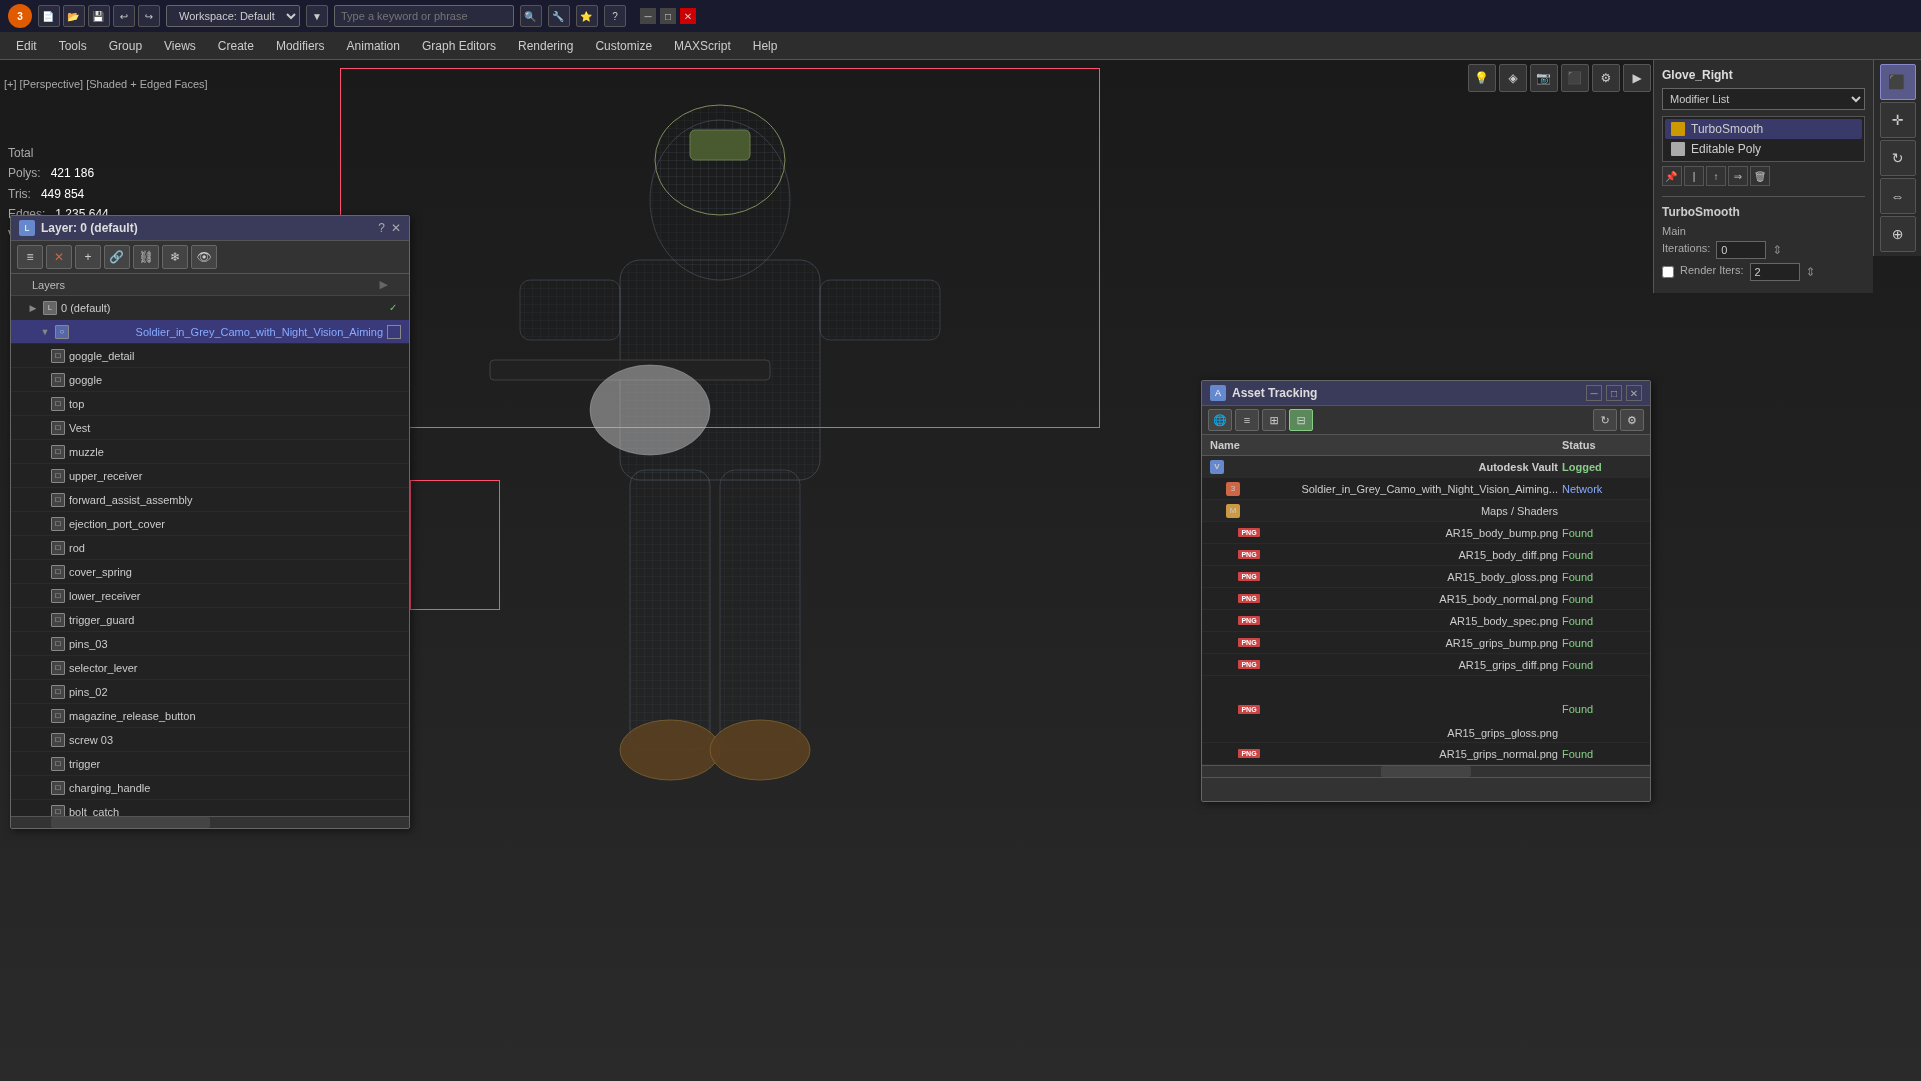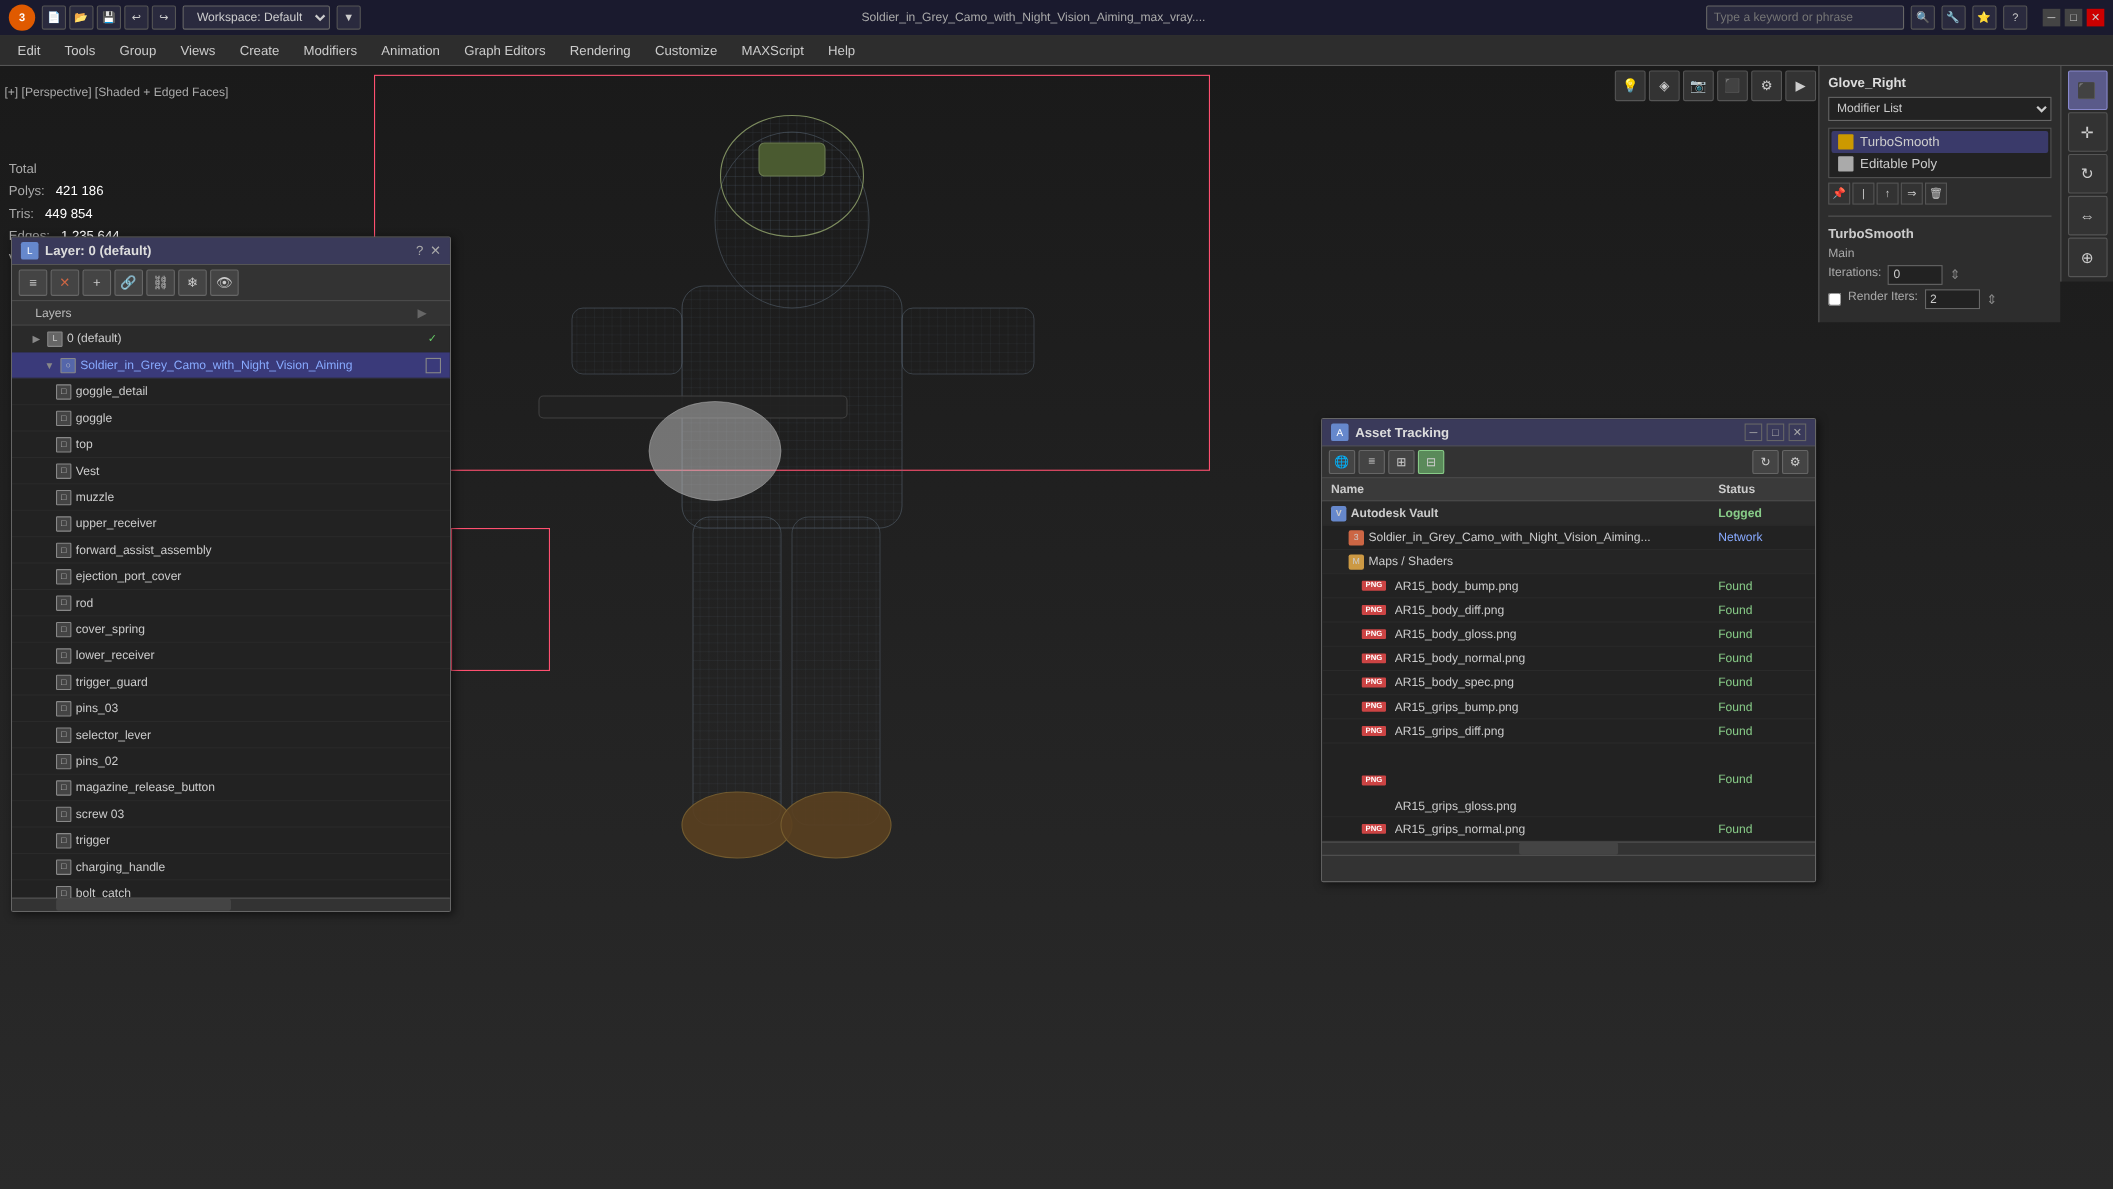--- a/index.html
+++ b/index.html
@@ -387,21 +387,21 @@
     .asset-icon {
       width: 14px; height: 14px;
       border-radius: 2px;
       flex-shrink: 0;
       display: flex; align-items: center; justify-content: center;
       font-size: 8px;
     }
     .asset-icon.vault { background: #6688cc; }
     .asset-icon.file { background: #cc6644; }
     .asset-icon.folder { background: #cc9944; }
-    .asset-name { font-size: 11px; flex: 1; white-space: nowrap; overflow: hidden; text-overflow: ellipsis; }
+    .asset-name { font-size: 11px; flex: 1; white-space: nowrap; overflow: hidden; text-overflow: ellipsis; text-align: right; }
     .asset-status { width: 80px; font-size: 11px; color: #88cc88; }
     .asset-status.network { color: #88aaff; }
     .asset-status.logged { color: #88cc88; }
     #asset-scrollbar {
       height: 12px;
       background: #333;
       border-top: 1px solid #555;
     }
     #asset-scrollbar-track {
       height: 100%;
@@ -481,21 +481,20 @@
     <div class="tb-btn">📄</div>
     <div class="tb-btn">📂</div>
     <div class="tb-btn">💾</div>
     <div class="tb-btn">↩</div>
     <div class="tb-btn">↪</div>
   </div>
   <select id="workspace-dropdown" class="workspace-dropdown">
     <option>Workspace: Default</option>
   </select>
   <div class="tb-btn">▼</div>
-  <div id="title-text">Soldier_in_Grey_Camo_with_Night_Vision_Aiming_max_vray....</div>
   <input id="search-box" class="search-box" type="text" placeholder="Type a keyword or phrase" style="">
   <div class="tb-btn">🔍</div>
   <div class="tb-btn">🔧</div>
   <div class="tb-btn">⭐</div>
   <div class="tb-btn">?</div>
   <div class="window-controls">
     <button class="wc-btn">─</button>
     <button class="wc-btn">□</button>
     <button class="wc-btn close">✕</button>
   </div>
@@ -676,21 +675,21 @@
       <span class="layer-expand">▶</span>
       <span class="layer-type-icon" style="background:#666;">L</span>
       <span class="layer-name">0 (default)</span>
       <span class="layer-check">✓</span>
     </div>
 
     <div class="layer-item selected">
       <span class="layer-indent" style="width:16px;"></span>
       <span class="layer-expand">▼</span>
       <span class="layer-type-icon" style="background:#5566aa;">○</span>
-      <span class="layer-name" style="color:#88aaff;">Soldier_in_Grey_Camo_with_Night_Vision_Aiming</span>
+      <span class="layer-name" style="color:#88aaff;text-align:right;">Soldier_in_Grey_Camo_with_Night_Vision_Aiming</span>
       <div class="layer-square"></div>
     </div>
 
     <div class="layer-item">
       <span class="layer-indent" style="width:28px;"></span>
       <span class="layer-type-icon" style="background:#444;">□</span>
       <span class="layer-name">goggle_detail</span>
     </div>
     <div class="layer-item">
       <span class="layer-indent" style="width:28px;"></span>

